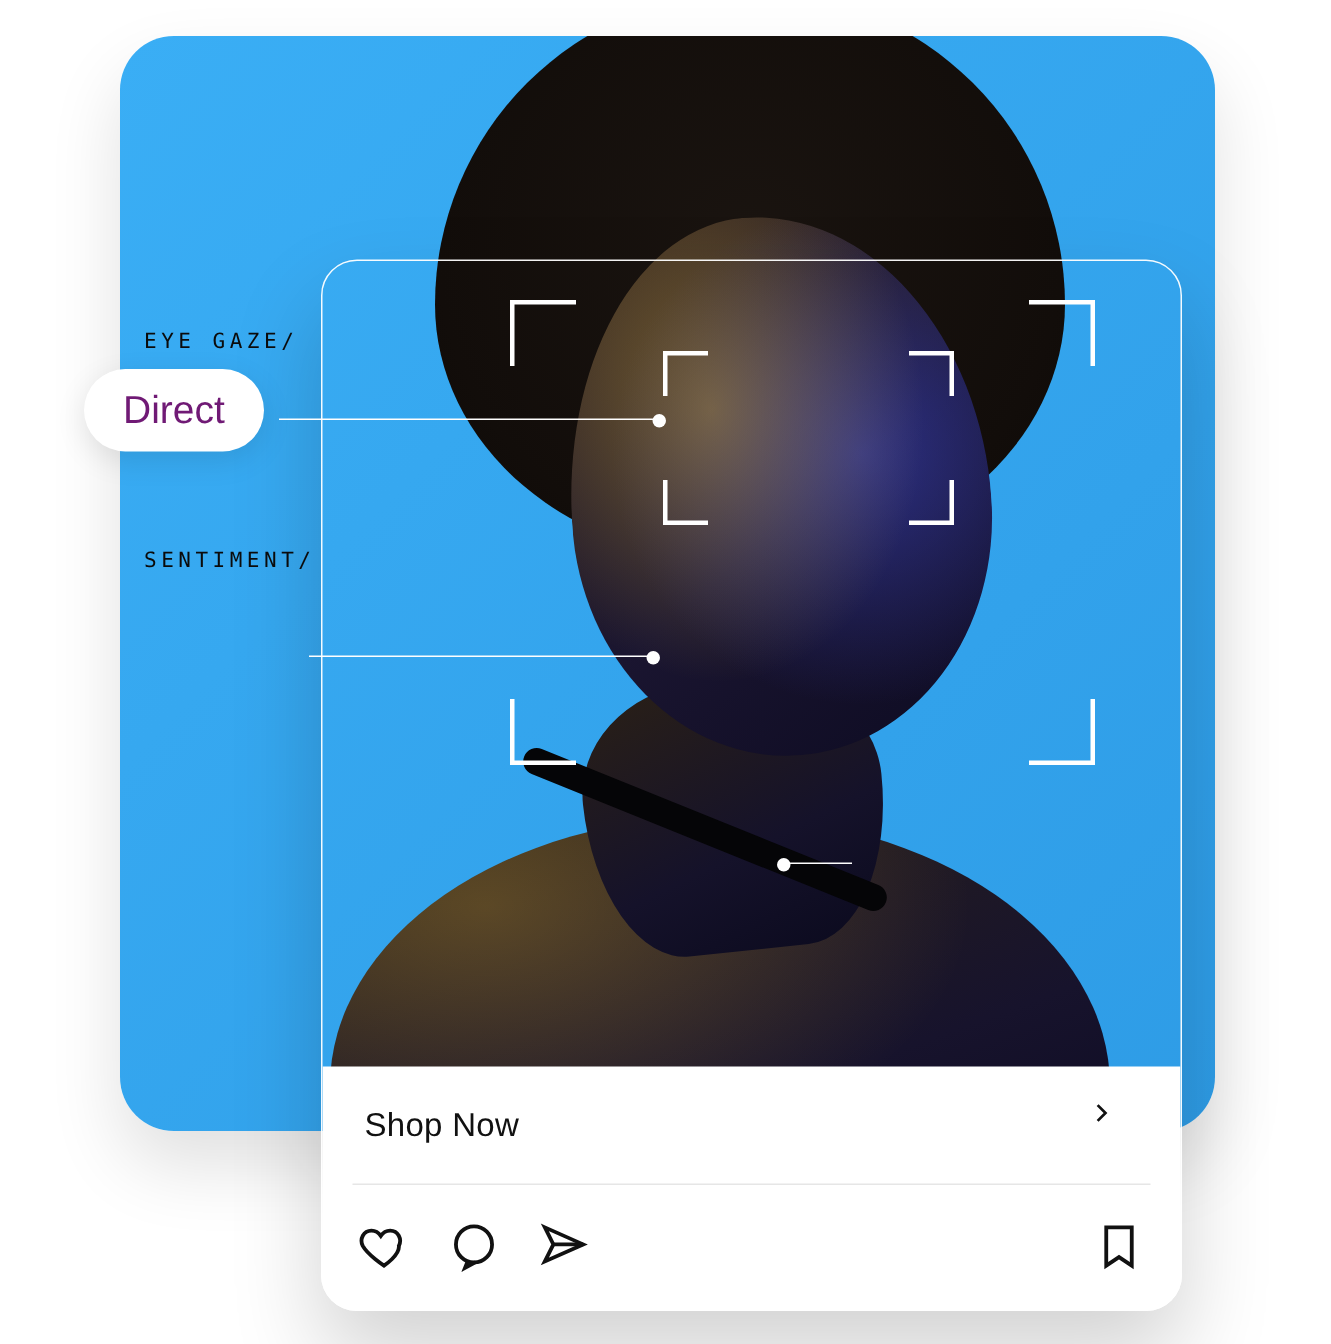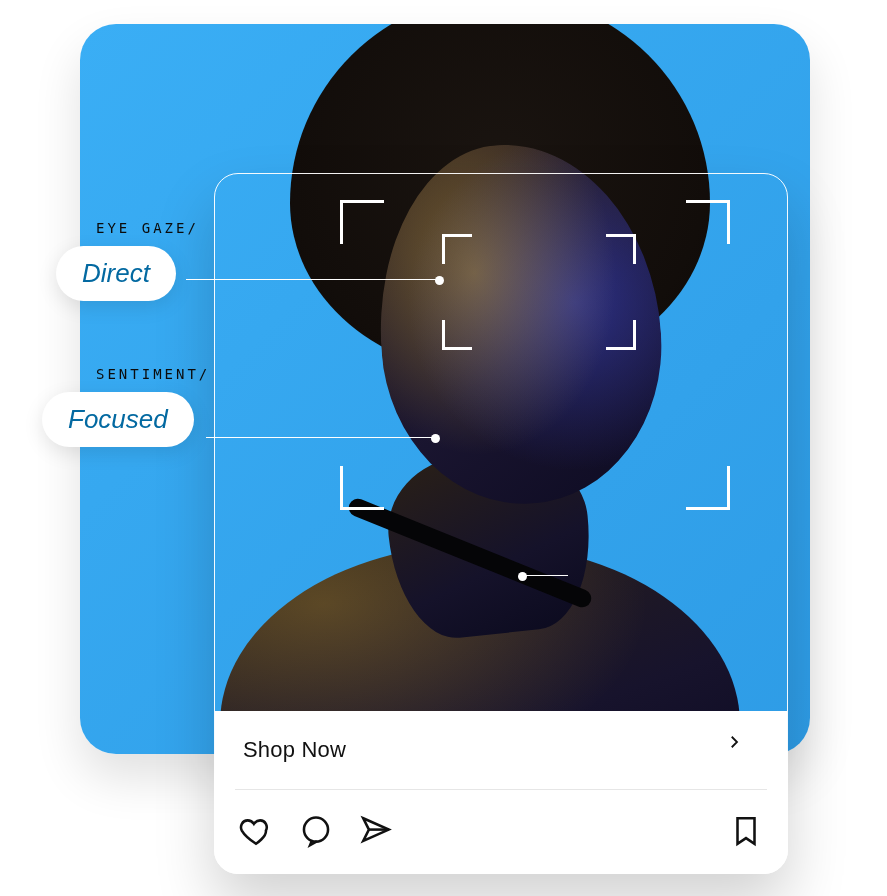--- a/index.html
+++ b/index.html
@@ -153,25 +153,24 @@
     letter-spacing: 3px;
     color: #0b0b0b;
     text-transform: uppercase;
   }
   .anno-heading .slash { letter-spacing: 0; }
   .pill {
     background: #ffffff;
     border-radius: 999px;
     padding: 12px 26px;
     font-size: 26px;
-    color: #0369a1;
+    color: #701a75;
     font-weight: 400;
     box-shadow: 0 6px 20px rgba(0,0,0,.10);
     width: fit-content;
-    font-style: italic;
   }
   .leader {
     position: absolute;
     height: 0;
     border-top: 1.6px solid #ffffff;
   }
   .leader::after {
     content: "";
     position: absolute;
     right: -4px; top: -4.5px;
@@ -273,21 +272,18 @@
     <div class="pill">
       <span>Direct</span>
     </div>
   </div>
   <div class="leader leader-gaze"></div>
 
   <div class="annotation anno-sent">
     <div class="anno-heading">
       <span>SENTIMENT</span><span class="slash">/</span>
     </div>
-    <div class="pill">
-      <span>Focused</span>
-    </div>
   </div>
   <div class="leader leader-sent"></div>
 
   <div class="leader leader-color to-left"></div>
 
 </div>
 
 </body></html>

